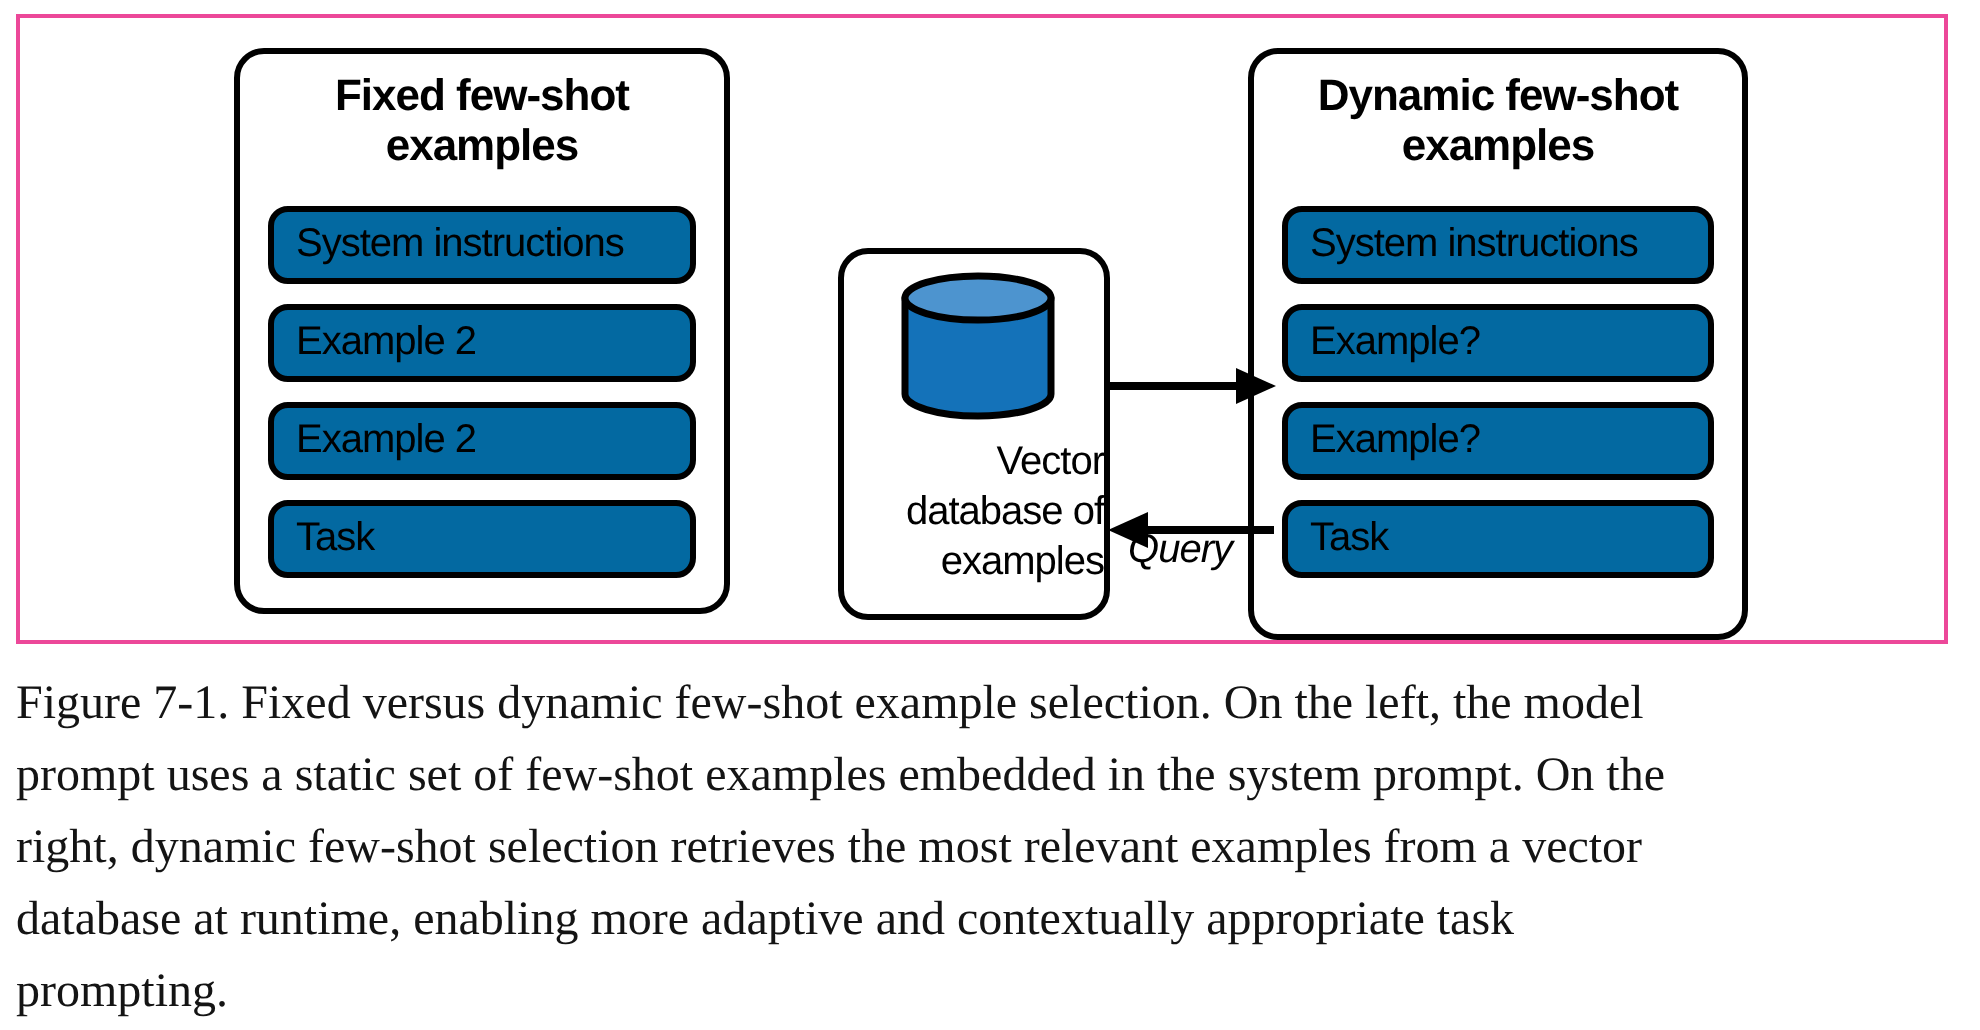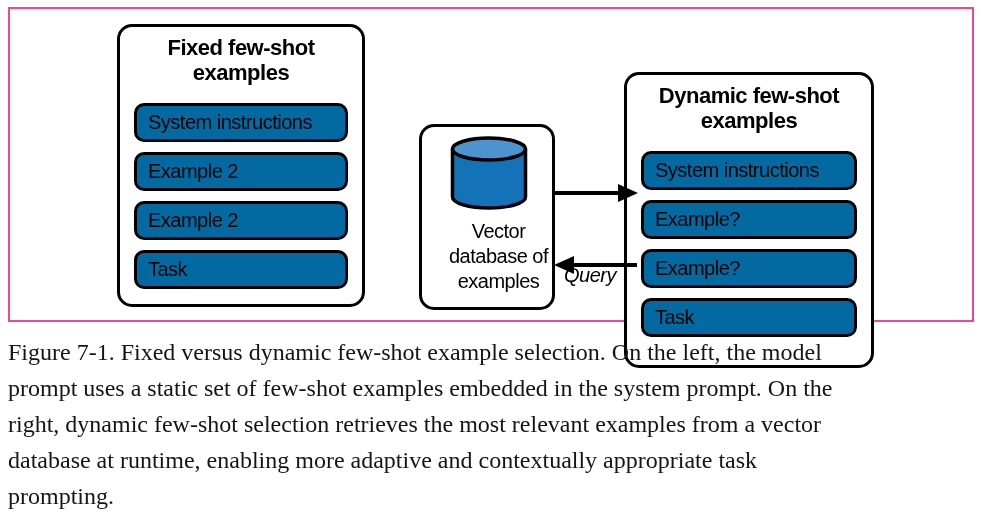--- a/index.html
+++ b/index.html
@@ -25,21 +25,21 @@
 
   
   .panel {
     position: absolute;
     background: #ffffff;
     border: 3px solid #000;
     border-radius: 15px;
   }
   .panel-left  { left: 115px; top: 22px;  width: 248px; height: 283px; }
   .panel-mid   { left: 417px; top: 122px; width: 136px; height: 186px; }
-  .panel-right { left: 622px; top: 22px;  width: 250px; height: 296px; margin-top: 48px; }
+  .panel-right { left: 622px; top: 22px;  width: 250px; height: 296px; }
 
   .panel-title {
     text-align: center;
     font-weight: bold;
     font-size: 22px;
     line-height: 25px;
     letter-spacing: -0.5px;
     padding-top: 8px;
   }
 
@@ -65,21 +65,21 @@
   }
 
   
   .cyl {
     position: absolute;
     left: 27px; top: 8px;
   }
   .db-label {
     position: absolute;
     top: 92px; left: 0; right: 0;
-    text-align: center;
+    text-align: right;
     font-size: 20px;
     line-height: 25px;
     letter-spacing: -0.5px;
     padding-left: 23px;
   }
 
   
   .arrows {
     position: absolute;
     left: 0; top: 0;

